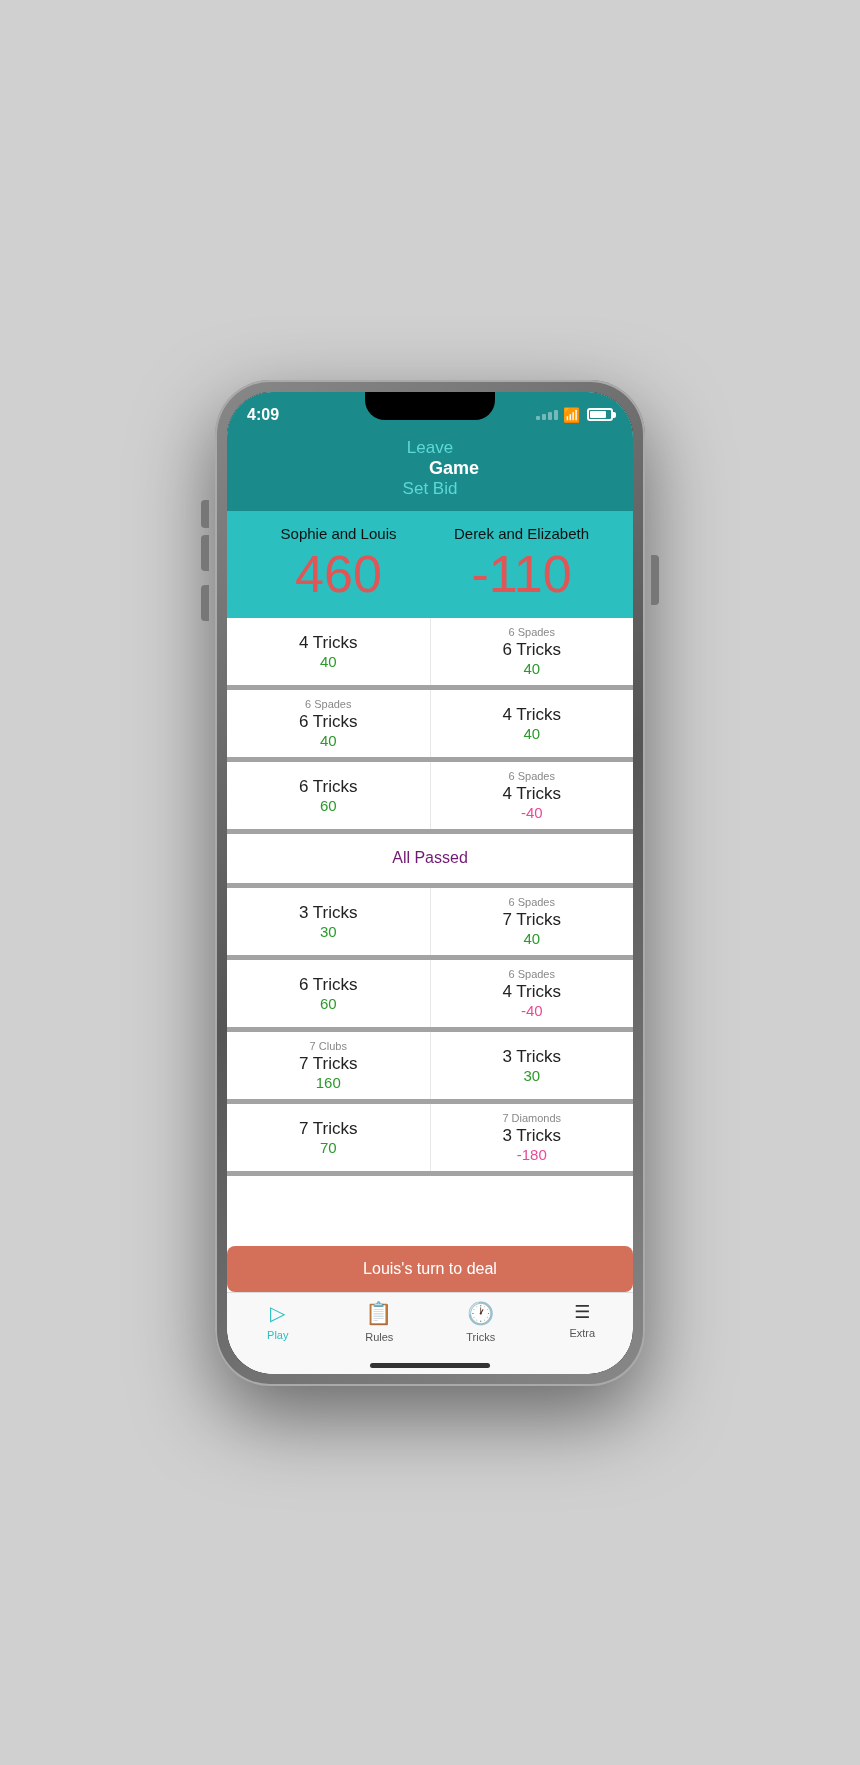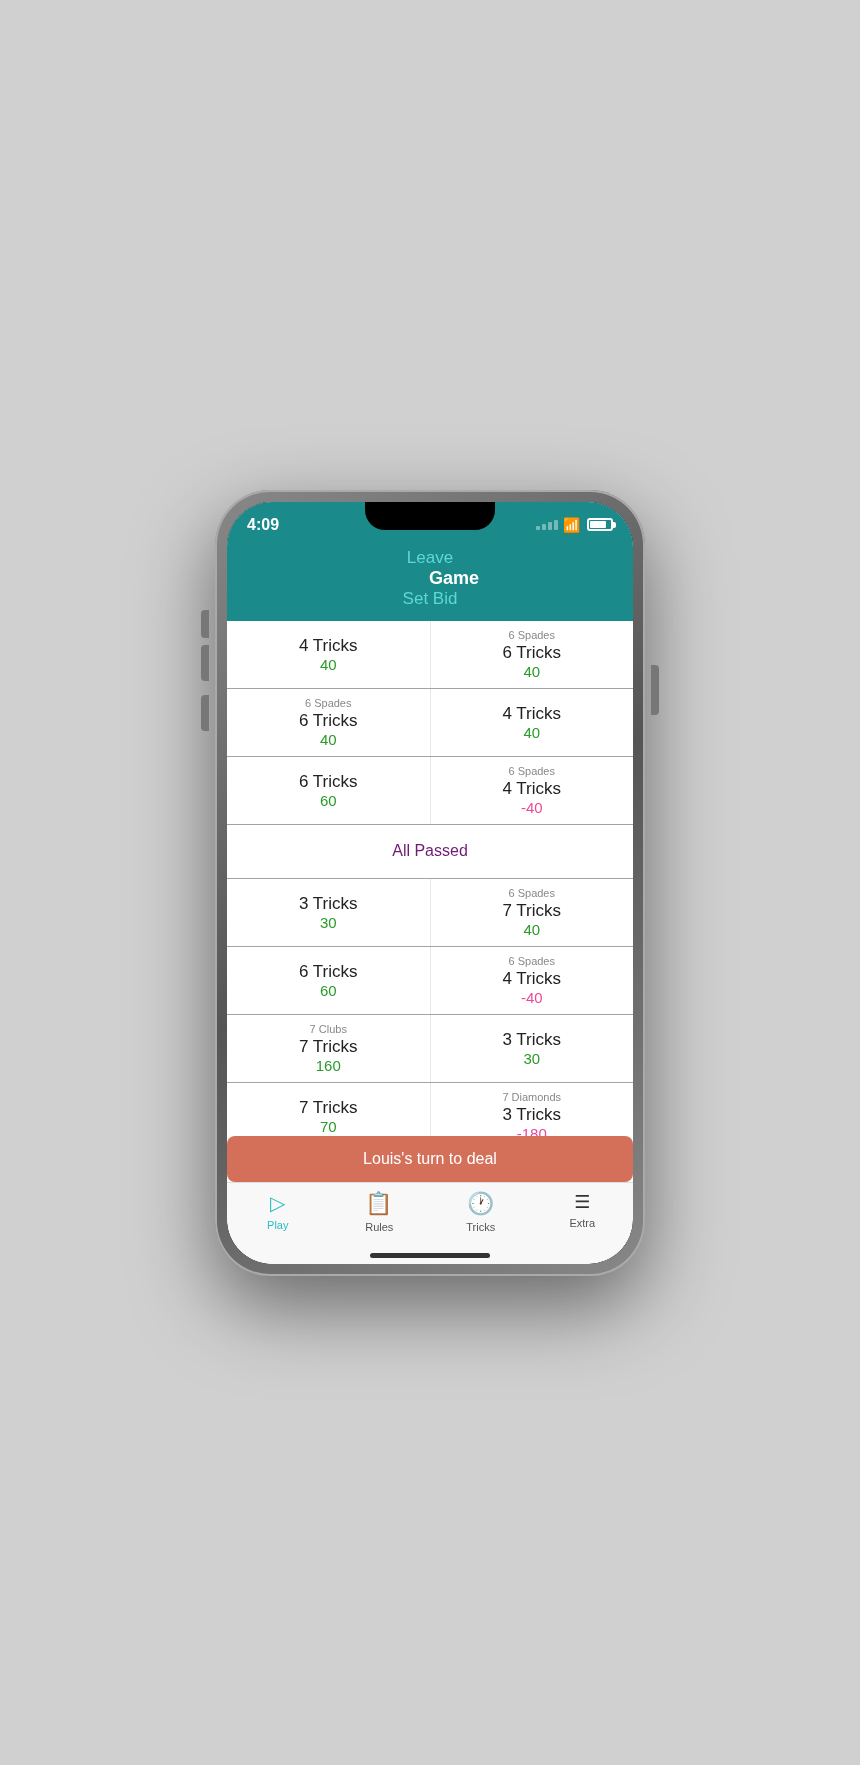--- a/index.html
+++ b/index.html
@@ -6,21 +6,21 @@
     body {
       background: #d0d0d0;
       display: flex;
       justify-content: center;
       align-items: center;
       min-height: 100vh;
       font-family: -apple-system, 'Helvetica Neue', sans-serif;
     }
     .phone-outer {
       width: 430px;
-      height: 786px;
+      height: 1006px;
       background: linear-gradient(145deg, #888, #555, #888);
       border-radius: 55px;
       padding: 12px;
       box-shadow: 0 30px 80px rgba(0,0,0,0.5), inset 0 0 0 2px #aaa;
       position: relative;
     }
     .phone-inner {
       width: 100%;
       height: 100%;
       background: #000;
@@ -201,21 +201,21 @@
     .score-negative { color: #e05555; }
 
     
     .rounds-container {
       flex: 1;
       overflow-y: auto;
       background: #fff;
     }
     .round-row {
       display: flex;
-      border-bottom: 1px solid #a3a3a3;
+      border-bottom: 5px solid #a3a3a3;
       min-height: 54px;
     }
     .round-row.all-passed {
       justify-content: center;
       align-items: center;
       padding: 14px;
     }
     .all-passed-text {
       font-size: 16px;
       color: #701a75;
@@ -326,20 +326,30 @@
           </div>
         </div>
       </div>
 
       <div class="nav-bar">
         <span class="nav-leave">Leave</span>
         <span class="nav-title">Game</span>
         <span class="nav-set-bid">Set Bid</span>
       </div>
 
+      <div class="score-header">
+        <div class="score-col">
+          <span class="team-name">Sophie and Louis</span>
+          <span class="team-score score-positive">460</span>
+        </div>
+        <div class="score-col">
+          <span class="team-name">Derek and Elizabeth</span>
+          <span class="team-score score-negative">-110</span>
+        </div>
+      </div>
 
       <div class="rounds-container" id="rounds-container">
       <div class="round-row">
             <div class="round-cell">
               <span class="tricks-line">4 Tricks</span>
               <span class="score-line-pos">40</span>
             </div>
             <div class="round-cell">
               <span class="bid-label">6 Spades</span>
               <span class="tricks-line">6 Tricks</span>

